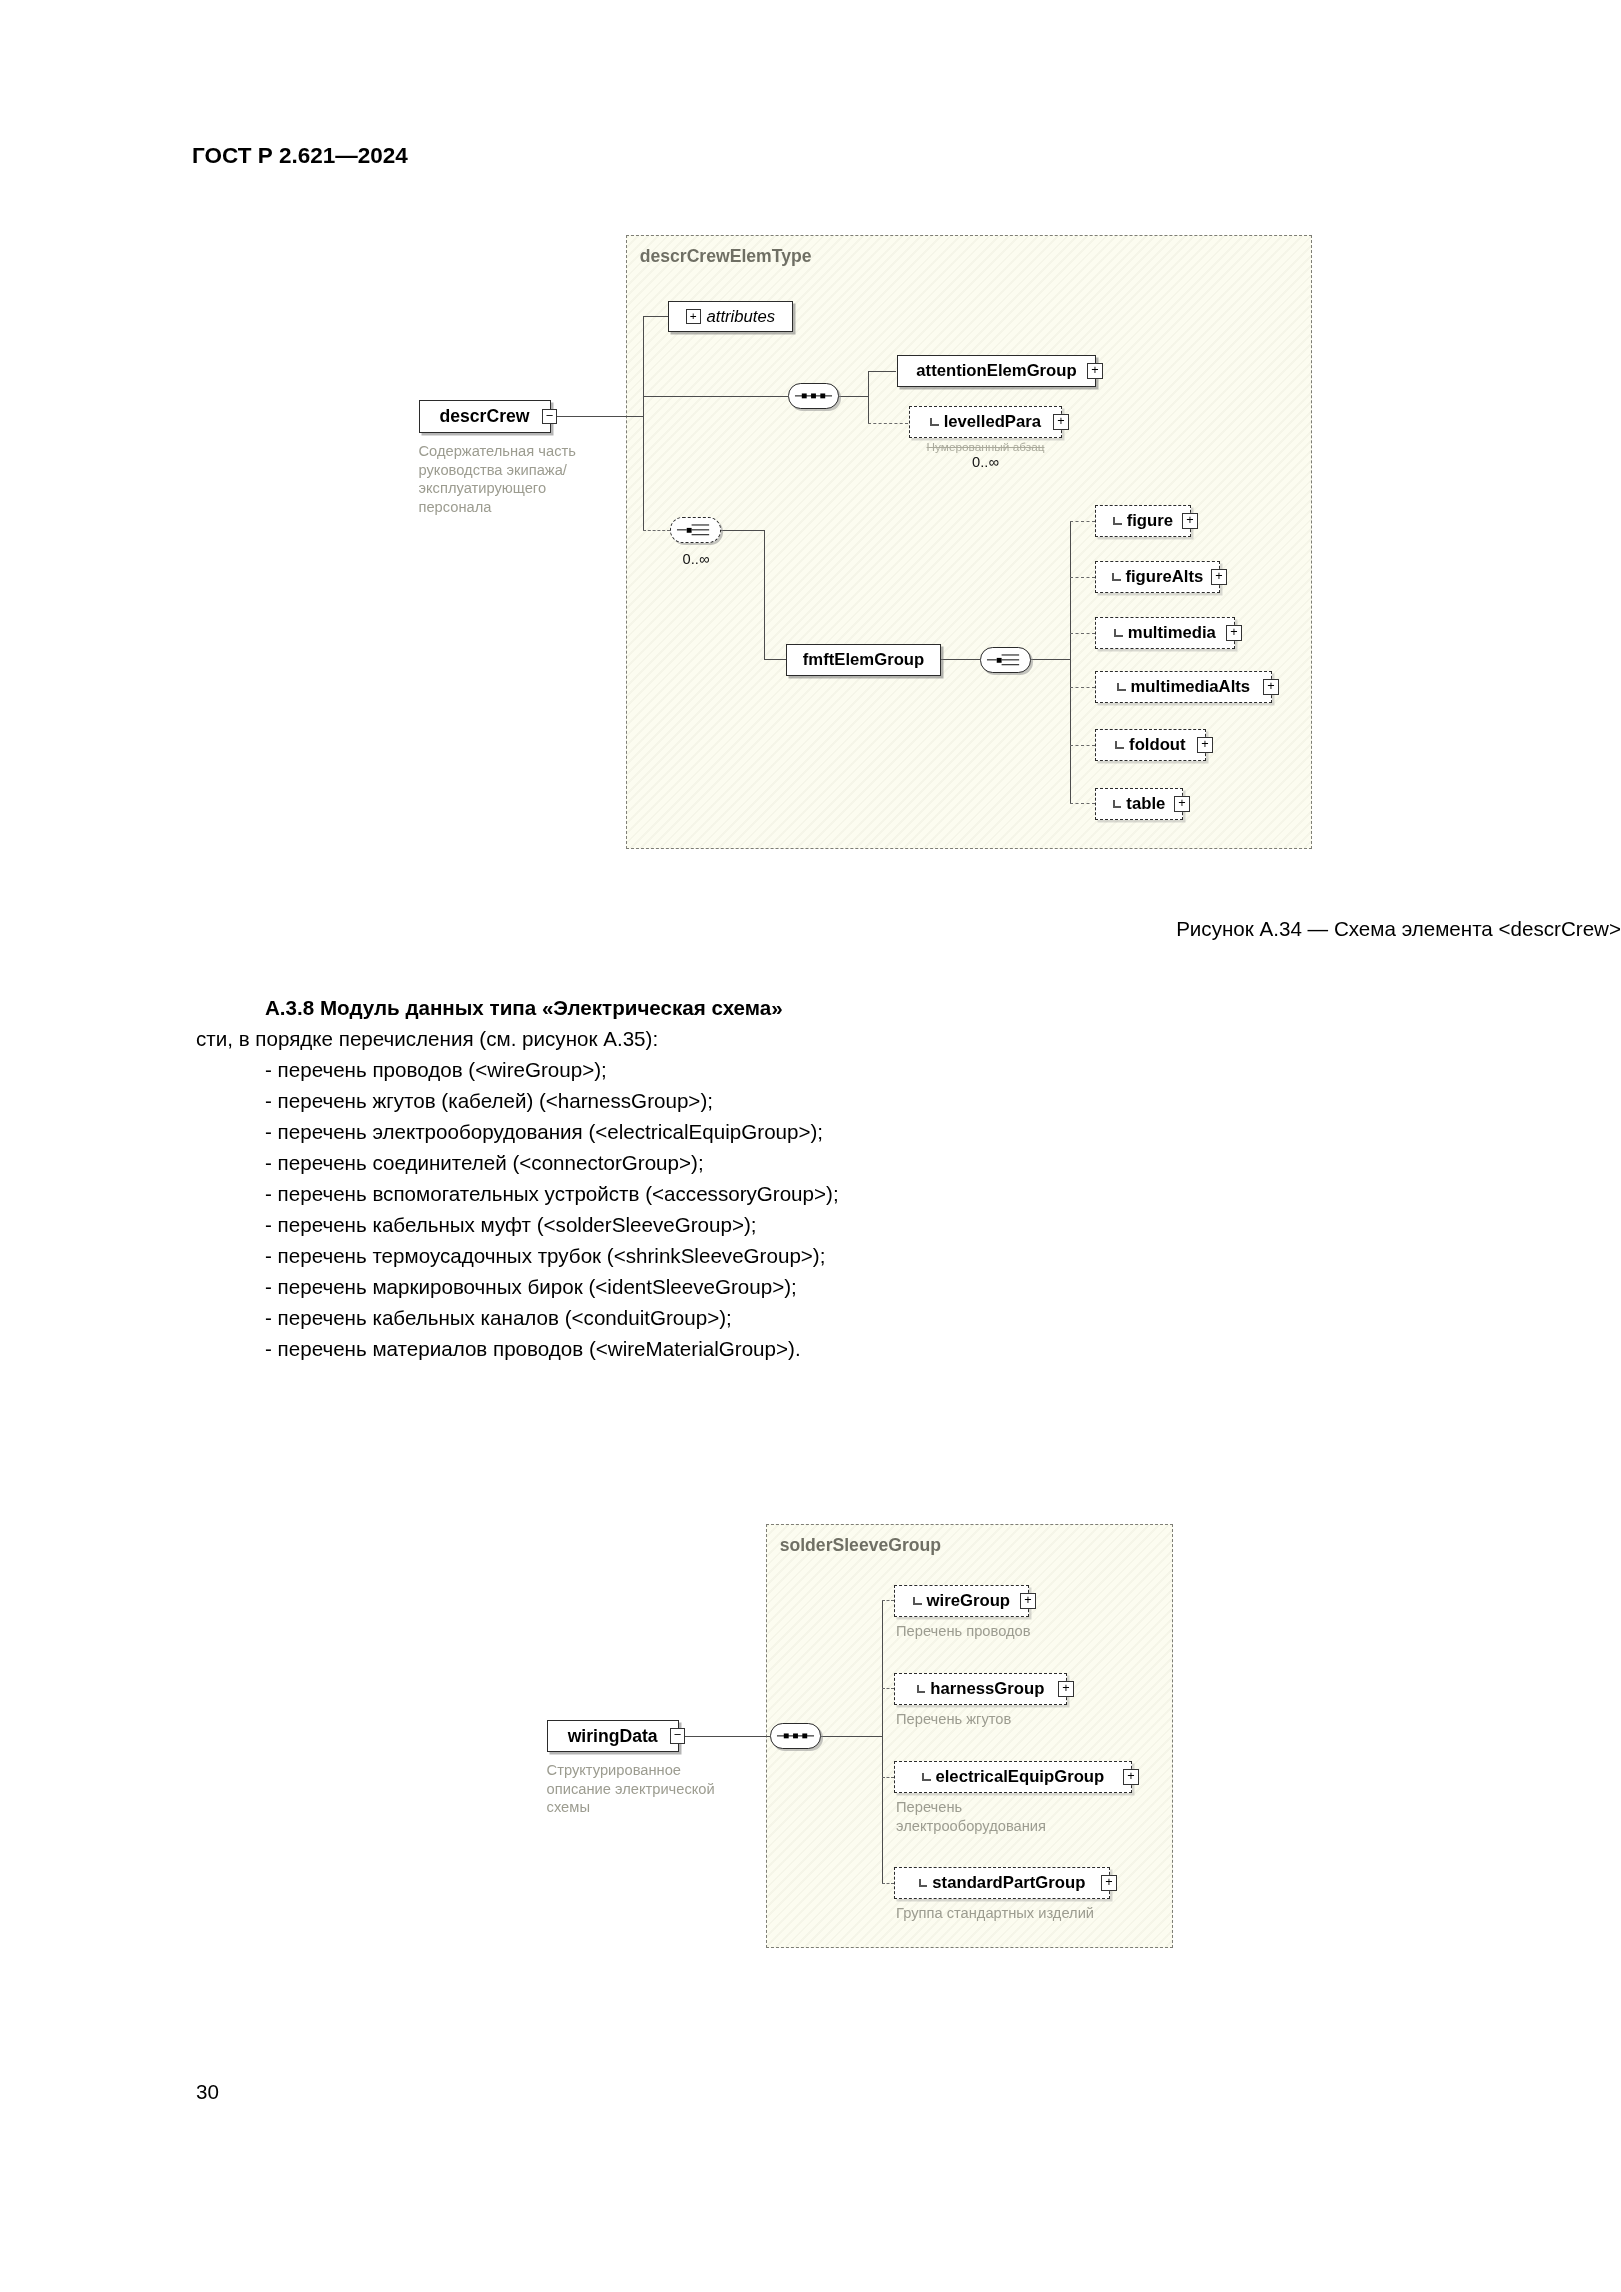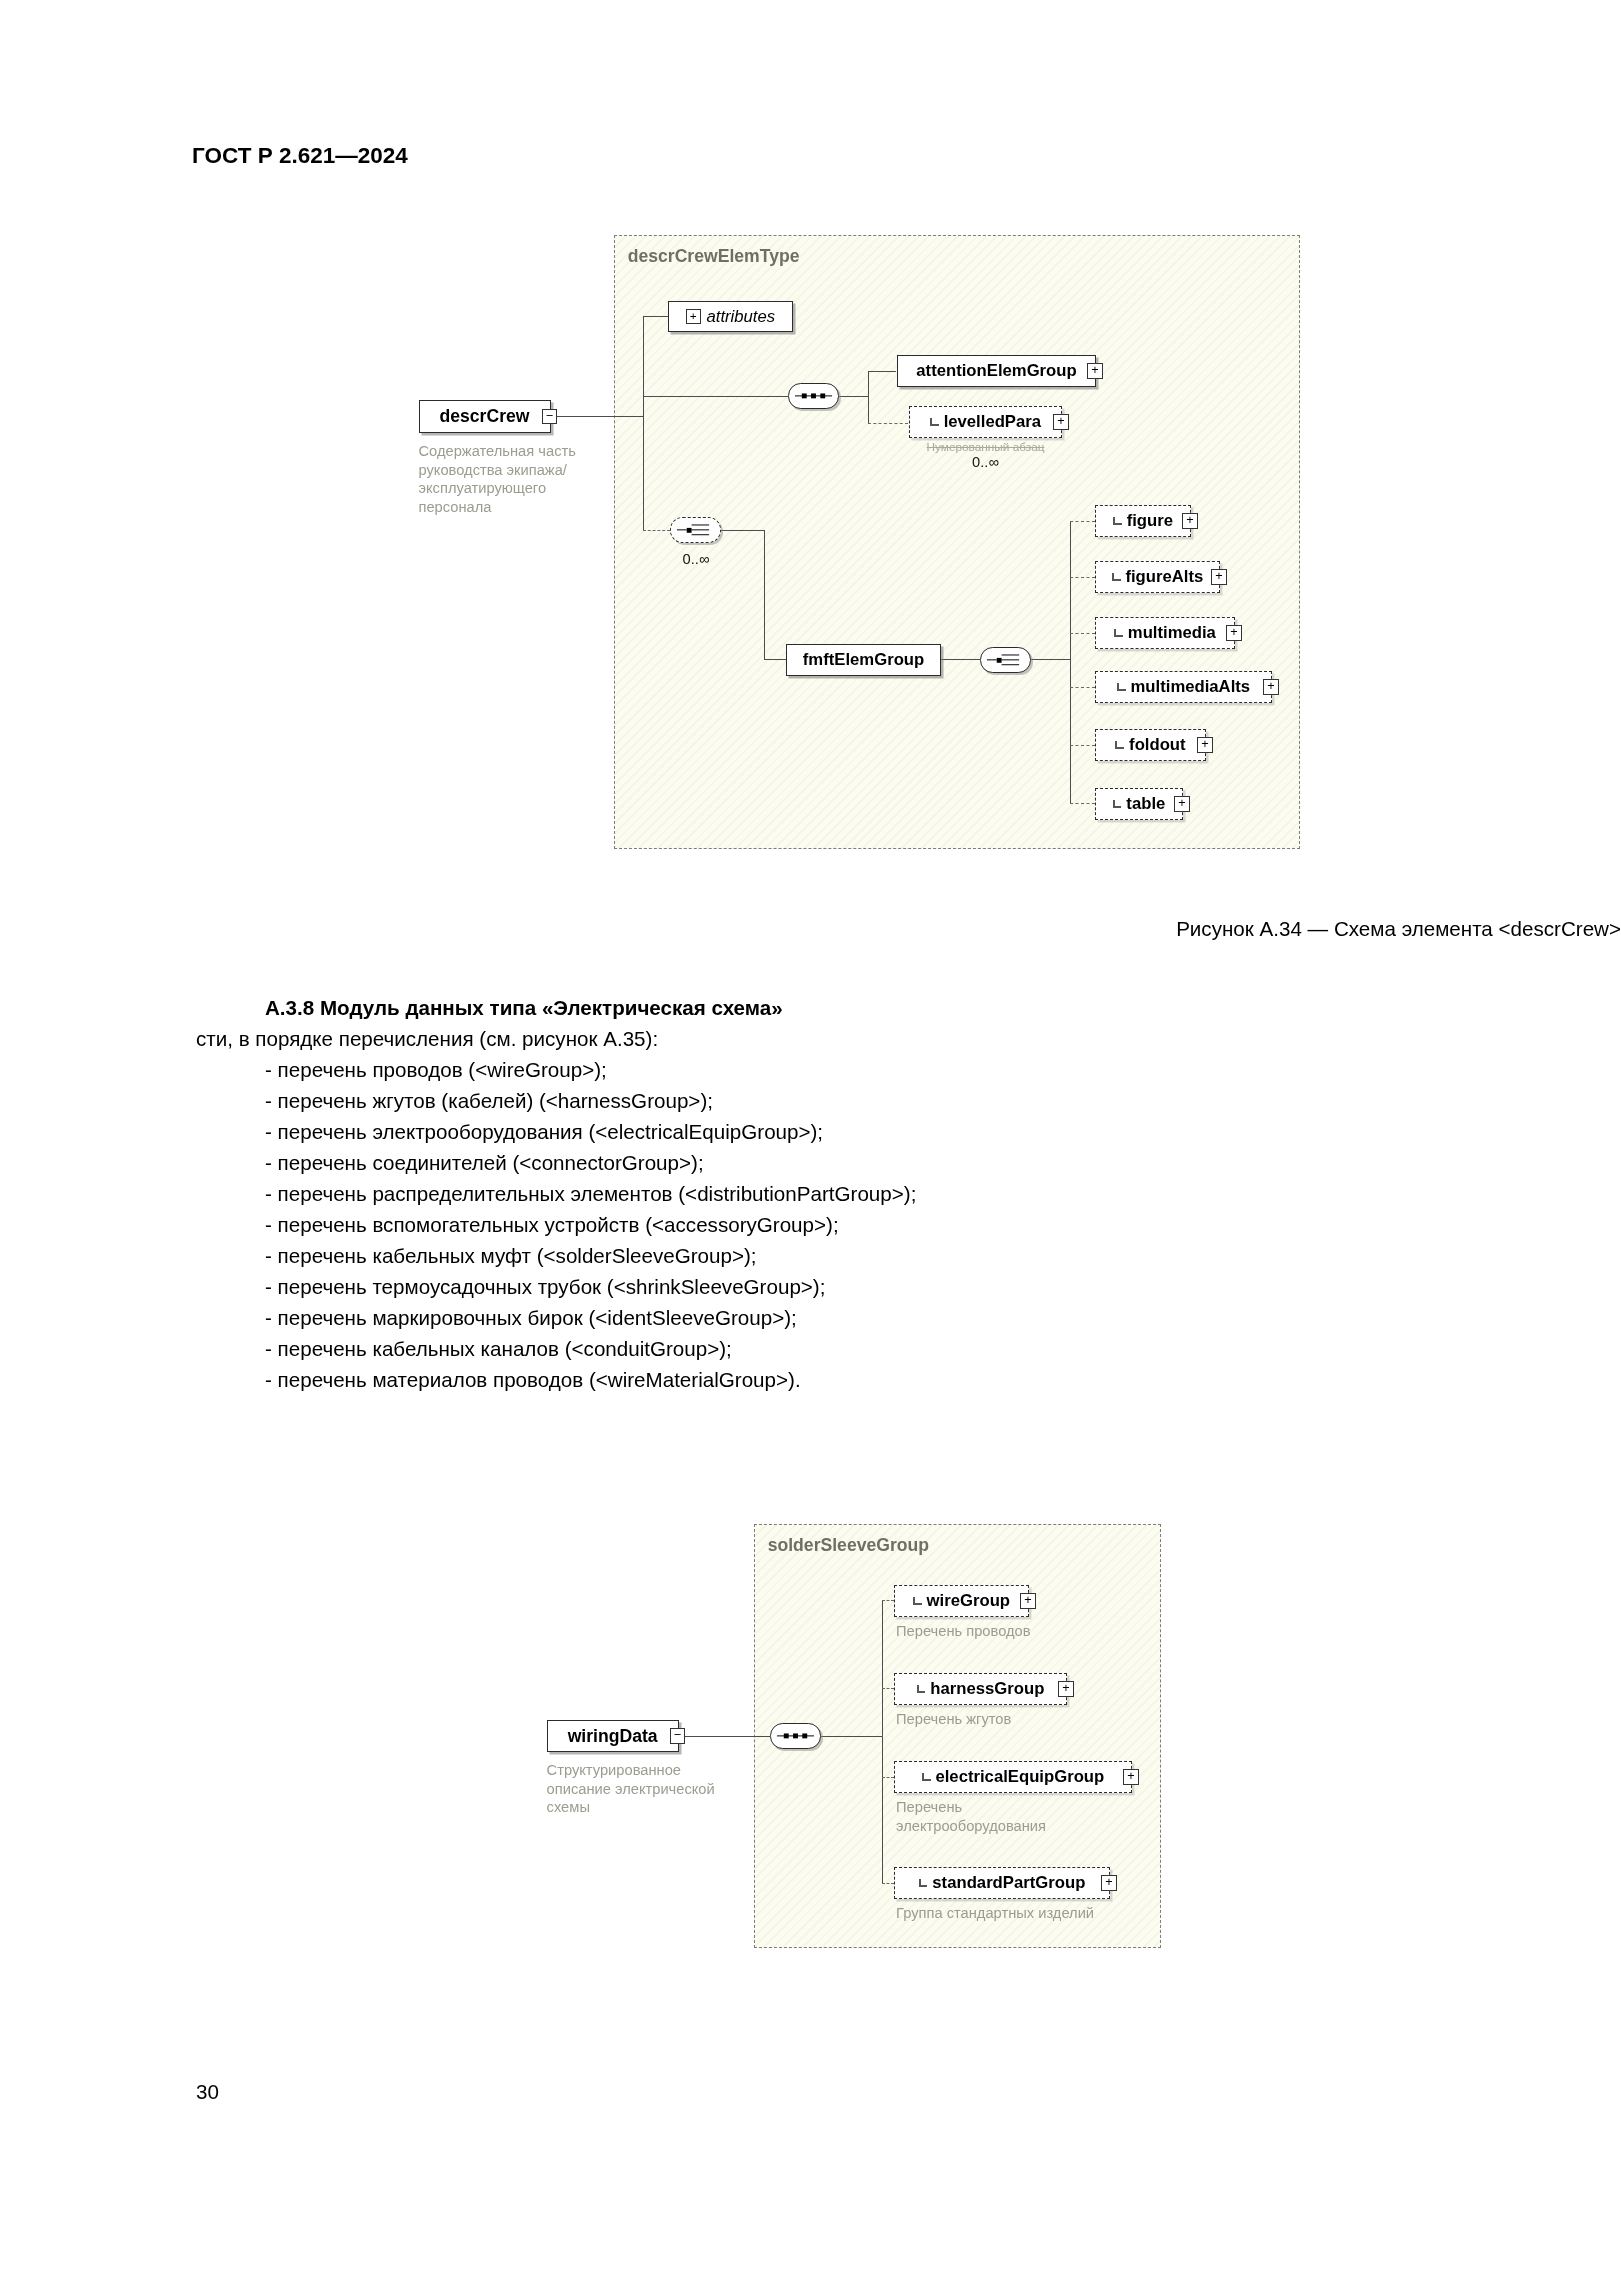--- a/index.html
+++ b/index.html
@@ -17,20 +17,21 @@
   .sect-heading { font-weight:bold; text-indent:69px; }
   .para-indent { text-indent:69px; }
   .list-item { padding-left:69px; white-space:nowrap; }
 
   
   .diagram { position:absolute; }
   .frame {
     position:absolute; border:1px dashed #7e7e76;
     background-color:#fcfcf0;
     background-image:repeating-linear-gradient(135deg, rgba(160,160,130,0.07) 0px, rgba(160,160,130,0.07) 2px, transparent 2px, transparent 6.9px);
+    margin-left:12px;
   }
   .frame-label { position:absolute; left:12.7px; top:9.8px; font-size:17.6px; font-weight:bold; color:#6f6f64; white-space:nowrap; }
 
   .ebox {
     position:absolute; background:#fff; border:1px solid #2b2b2b;
     box-shadow:2.5px 2.5px 0 rgba(120,120,120,0.55);
     display:flex; align-items:center; justify-content:center;
     font-size:16.7px; font-weight:bold; white-space:nowrap;
   }
   .ebox.dashed { border-style:dashed; box-shadow:2.5px 2.5px 0 rgba(150,150,150,0.35); }
@@ -197,21 +198,20 @@
 
   <div class="caption" style="top:917px">Рисунок А.34 — Схема элемента &lt;descrCrew&gt;</div>
 
   <div class="body-text">
     <div class="sect-heading">А.3.8 Модуль данных типа «Электрическая схема»</div>
     <div>сти, в порядке перечисления (см. рисунок А.35):</div>
     <div class="list-item">- перечень проводов (&lt;wireGroup&gt;);</div>
     <div class="list-item">- перечень жгутов (кабелей) (&lt;harnessGroup&gt;);</div>
     <div class="list-item">- перечень электрооборудования (&lt;electricalEquipGroup&gt;);</div>
     <div class="list-item">- перечень соединителей (&lt;connectorGroup&gt;);</div>
-    <div class="list-item">- перечень распределительных элементов (&lt;distributionPartGroup&gt;);</div>
     <div class="list-item">- перечень вспомогательных устройств (&lt;accessoryGroup&gt;);</div>
     <div class="list-item">- перечень кабельных муфт (&lt;solderSleeveGroup&gt;);</div>
     <div class="list-item">- перечень термоусадочных трубок (&lt;shrinkSleeveGroup&gt;);</div>
     <div class="list-item">- перечень маркировочных бирок (&lt;identSleeveGroup&gt;);</div>
     <div class="list-item">- перечень кабельных каналов (&lt;conduitGroup&gt;);</div>
     <div class="list-item">- перечень материалов проводов (&lt;wireMaterialGroup&gt;).</div>
   </div>
 
   <div class="diagram" style="left:529px;top:1514px;width:667px;height:461px">
 

